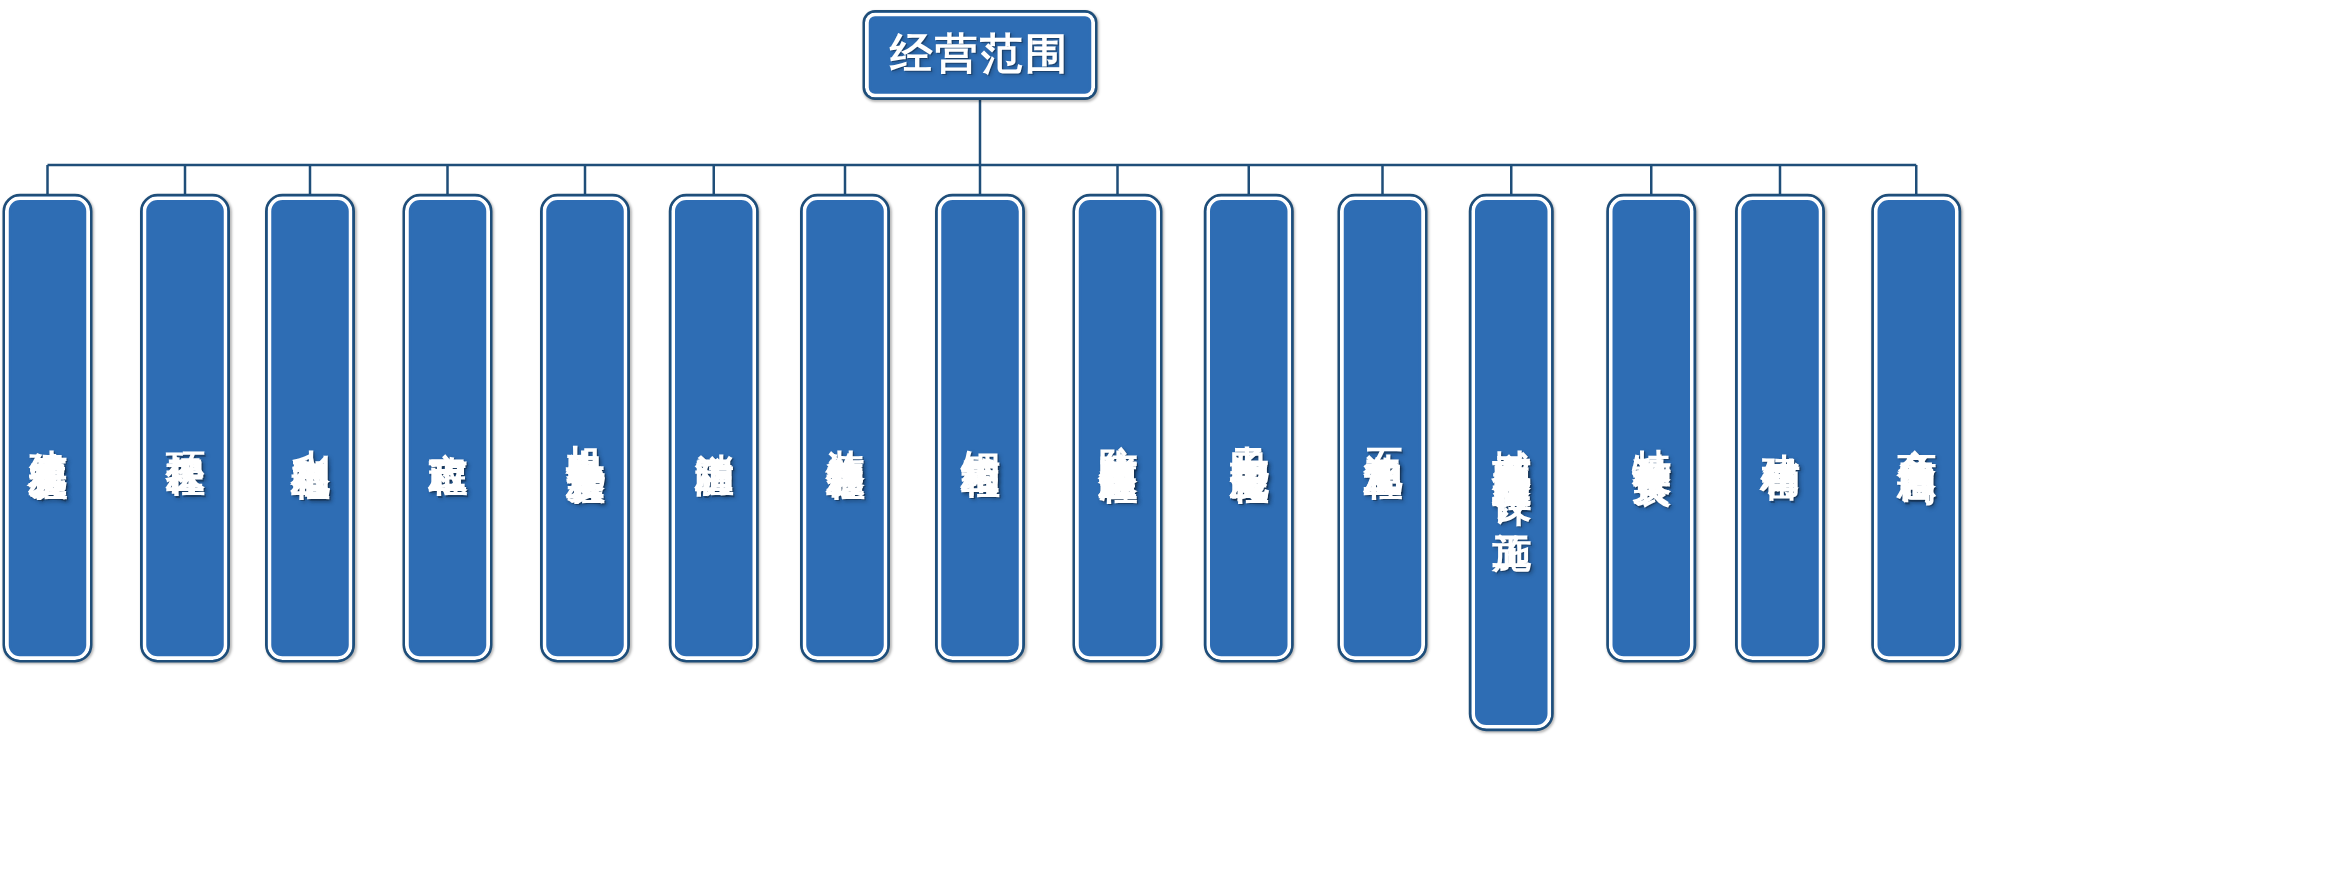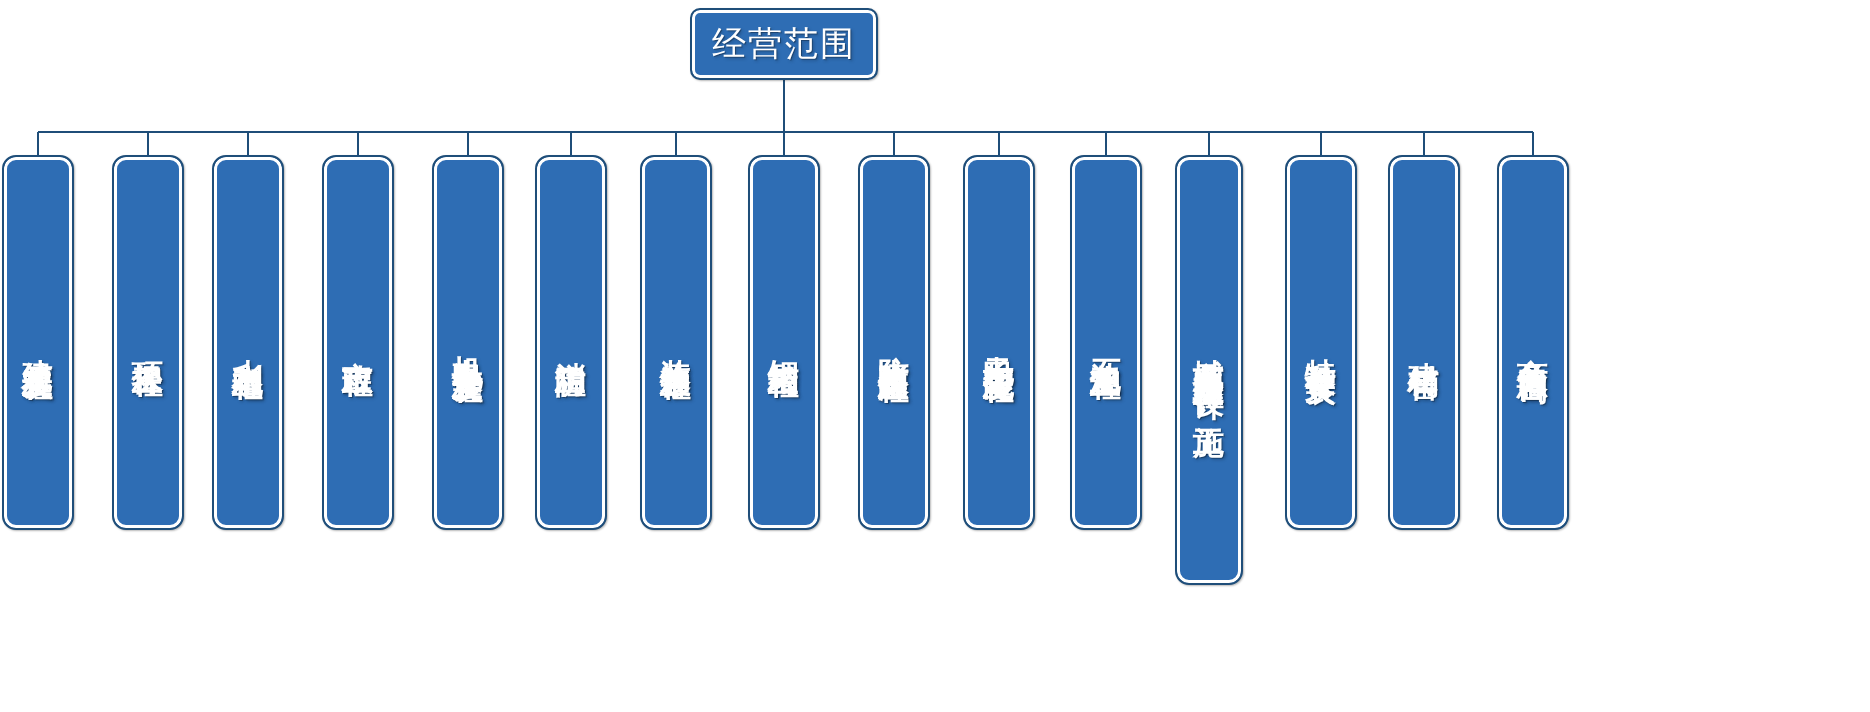--- a/index.html
+++ b/index.html
@@ -47,21 +47,21 @@
     justify-content: center;
     overflow: hidden;
   }
 
   
   .node.root {
     border-radius: 10px;
   }
   .node.root .node-label {
     font-size: 34px;
-    font-weight: normal;
+    font-weight: bold;
     letter-spacing: 2px;
     line-height: 1.1;
     white-space: nowrap;
   }
 
   
   .node.leaf {
     border-radius: 14px;
   }
   .node.leaf .node-label {

